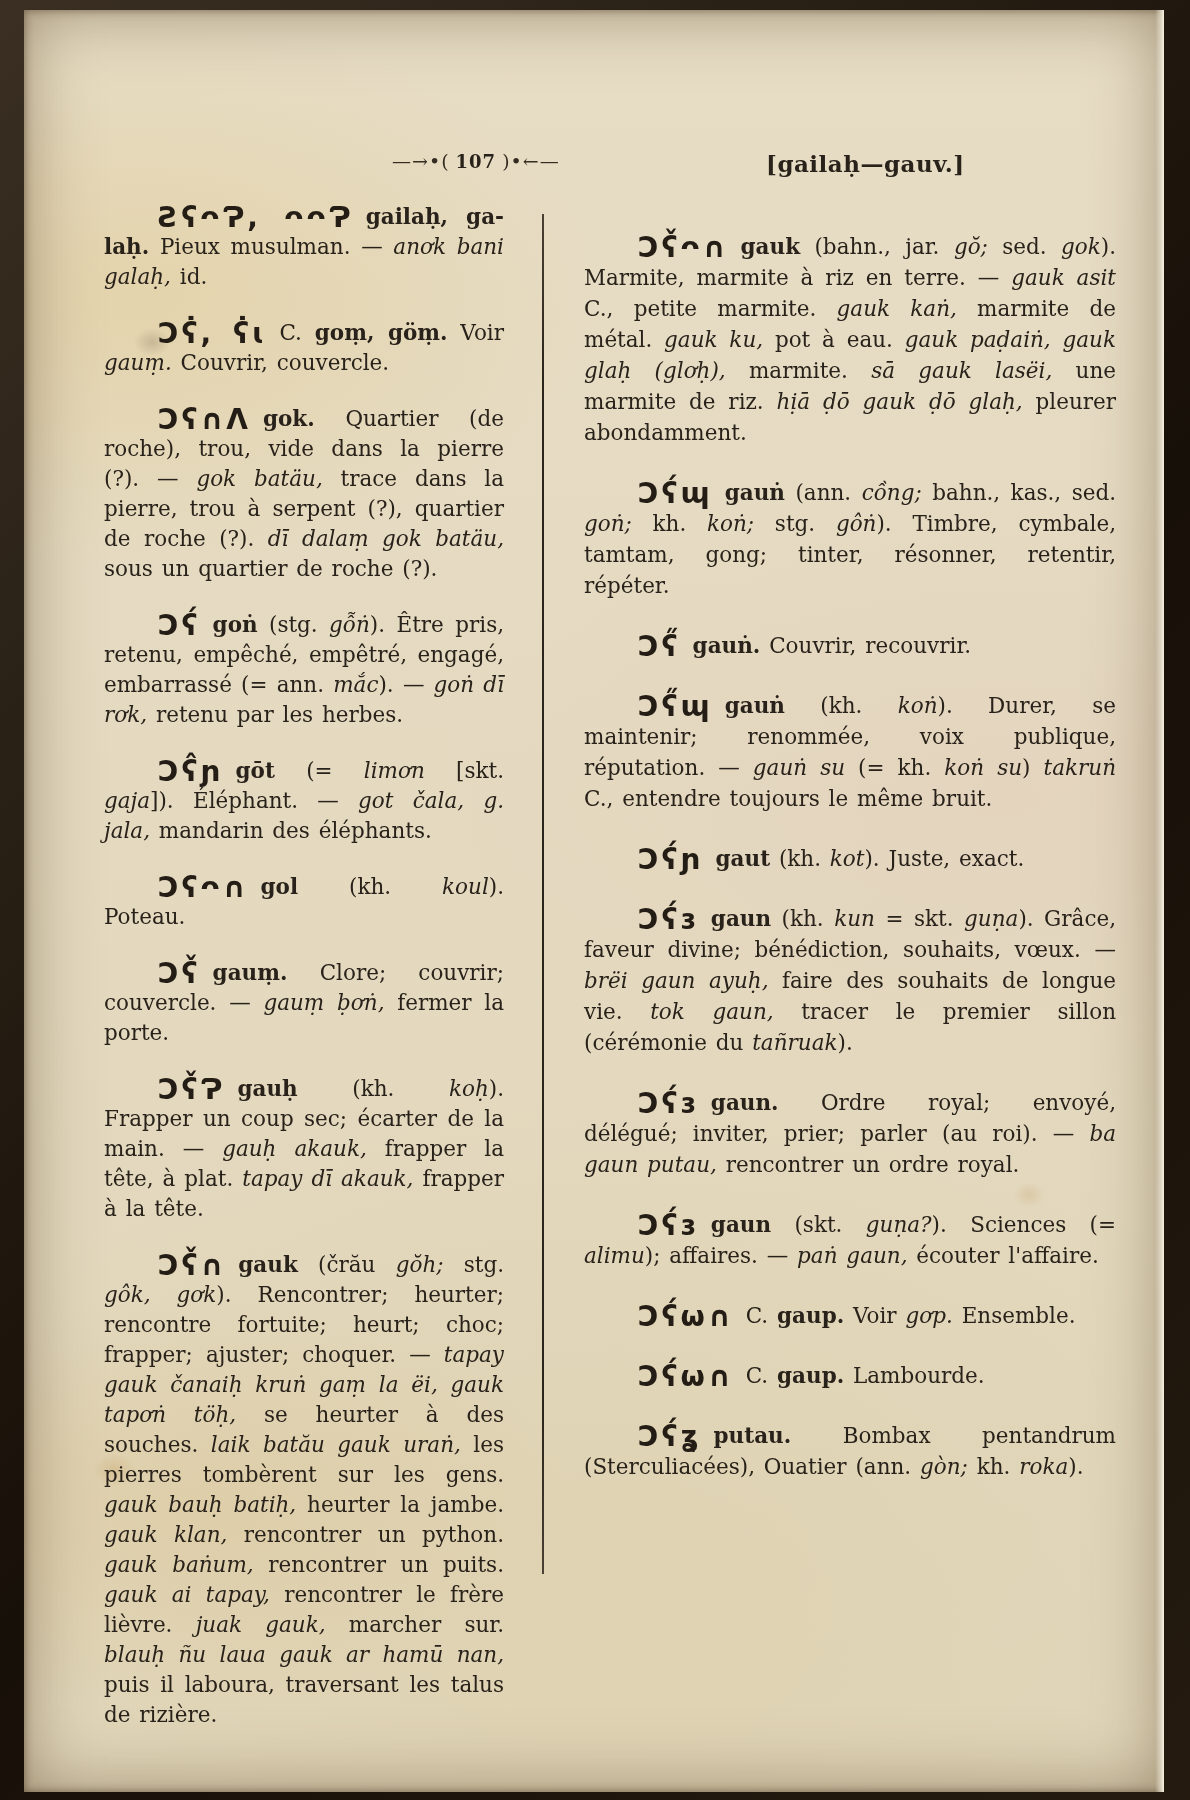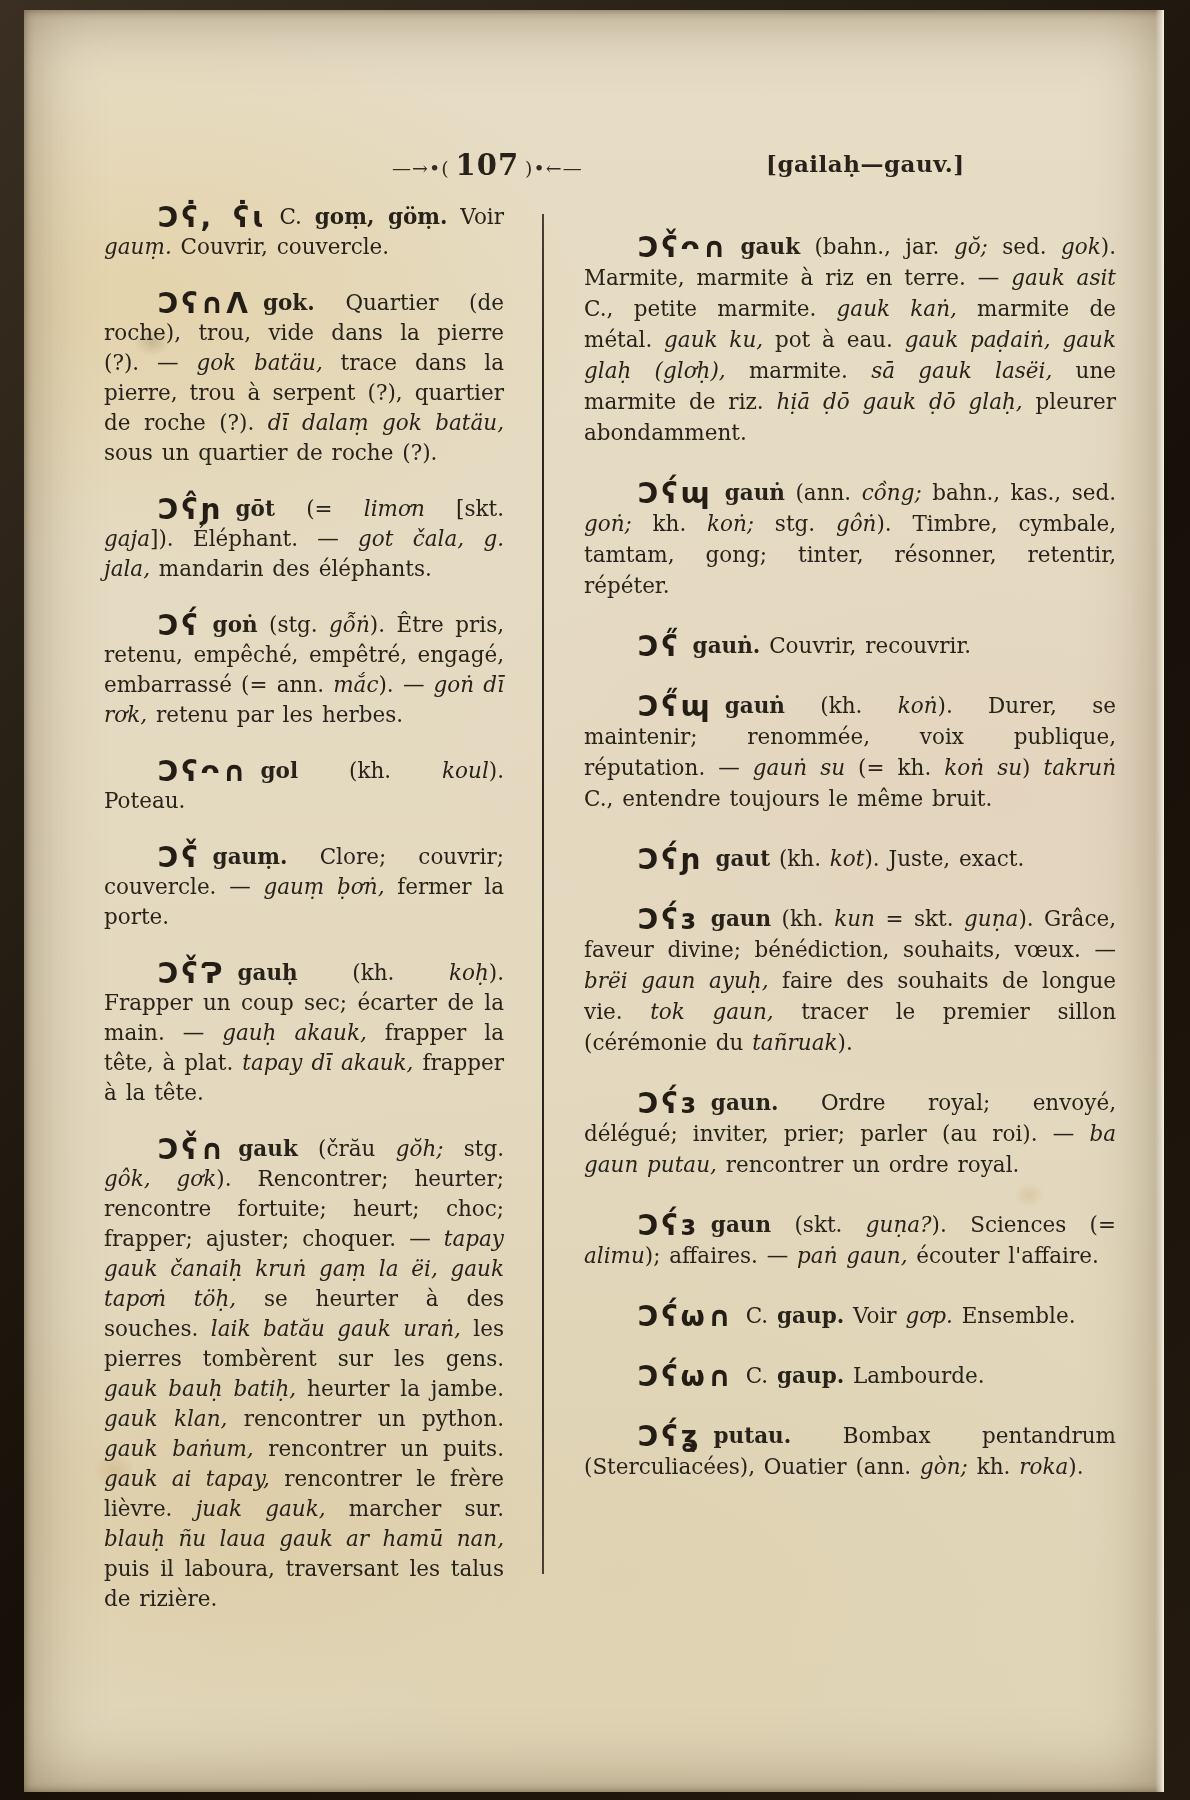--- a/index.html
+++ b/index.html
@@ -21,21 +21,21 @@
       linear-gradient(#e7ddc5,#e1d6ba);
     box-shadow: inset 0 0 70px rgba(88,66,36,.50), inset 0 0 10px rgba(50,34,16,.55);
   }
   .edge-light{position:absolute;right:0;top:0;width:9px;height:100%;
     background:linear-gradient(to left,#f7f2e3,rgba(247,242,227,0));}
   .pageno-wrap{
     position:absolute;top:138px;left:368px;font-size:22px;color:#29221a;
     letter-spacing:1px;white-space:nowrap;
   }
   .pageno-wrap .orn{font-size:19px;color:#352c21;}
-  .pageno-wrap .num{font-size:29px;font-weight:bold;padding:0 6px;}
+  .pageno-wrap .num{font-size:18px;font-weight:bold;padding:0 6px;}
   .running-title{
     position:absolute;top:140px;left:742px;font-size:23px;font-weight:bold;
     color:#29221a;letter-spacing:.5px;
   }
   .columns{position:absolute;left:80px;top:192px;width:1040px;}
   .col{position:absolute;top:0;}
   .col-left{left:0;width:400px;}
   .col-right{left:480px;width:532px;}
   .divider{position:absolute;left:438px;top:12px;width:2px;height:1360px;
     background:linear-gradient(#4a4034,#2c251d 12%,#2c251d 88%,#4a4034);}
@@ -59,24 +59,25 @@
   <div class="edge-light"></div>
 
   <div class="pageno-wrap">
     <span class="orn">—→•(</span><span class="num">107</span><span class="orn">)•←—</span>
   </div>
 
   <div class="running-title">[gailaḥ—gauv.]</div>
 
   <div class="columns">
     <div class="col col-left">
+        <p class="entry"><span class="cham">ƧʕᴖɁ, ᴖᴖɁ</span><span class="hw">gailaḥ, ga-laḥ.</span><span> Pieux musulman. — </span><span class="ex">anơk bani galaḥ,</span><span> id.</span></p>
         <p class="entry"><span class="cham">Ɔʕ̇, ʕ̇ɩ</span><span>C. </span><span class="hw">goṃ, göṃ.</span><span> Voir </span><span class="ex">gauṃ.</span><span> Couvrir, couvercle.</span></p>
         <p class="entry"><span class="cham">Ɔʕ∩Λ</span><span class="hw">gok.</span><span> Quartier (de roche), trou, vide dans la pierre (?). — </span><span class="ex">gok batäu,</span><span> trace dans la pierre, trou à serpent (?), quartier de roche (?). </span><span class="ex">dī dalaṃ gok batäu,</span><span> sous un quartier de roche (?).</span></p>
+        <p class="entry"><span class="cham">Ɔʕ́</span><span class="hw">goṅ</span><span> (stg. </span><span class="ex">gỗṅ</span><span>). Être pris, retenu, empêché, empêtré, engagé, embarrassé (= ann. </span><span class="ex">mắc</span><span>). — </span><span class="ex">goṅ dī rơk,</span><span> retenu par les herbes.</span></p>
         <p class="entry"><span class="cham">Ɔʕ̂ɲ</span><span class="hw">gōt</span><span> (= </span><span class="ex">limơn</span><span> [skt. </span><span class="ex">gaja</span><span>]). Éléphant. — </span><span class="ex">got čala, g. jala,</span><span> mandarin des éléphants.</span></p>
-        <p class="entry"><span class="cham">Ɔʕ́</span><span class="hw">goṅ</span><span> (stg. </span><span class="ex">gỗṅ</span><span>). Être pris, retenu, empêché, empêtré, engagé, embarrassé (= ann. </span><span class="ex">mắc</span><span>). — </span><span class="ex">goṅ dī rơk,</span><span> retenu par les herbes.</span></p>
         <p class="entry"><span class="cham">Ɔʕᴖ∩</span><span class="hw">gol</span><span> (kh. </span><span class="ex">koul</span><span>). Poteau.</span></p>
         <p class="entry"><span class="cham">Ɔʕ̌</span><span class="hw">gauṃ.</span><span> Clore; couvrir; couvercle. — </span><span class="ex">gauṃ ḅơṅ,</span><span> fermer la porte.</span></p>
         <p class="entry"><span class="cham">Ɔʕ̌Ɂ</span><span class="hw">gauḥ</span><span> (kh. </span><span class="ex">koḥ</span><span>). Frapper un coup sec; écarter de la main. — </span><span class="ex">gauḥ akauk,</span><span> frapper la tête, à plat. </span><span class="ex">tapay dī akauk,</span><span> frapper à la tête.</span></p>
         <p class="entry"><span class="cham">Ɔʕ̌∩</span><span class="hw">gauk</span><span> (črău </span><span class="ex">gŏh;</span><span> stg. </span><span class="ex">gôk, gơk</span><span>). Rencontrer; heurter; rencontre fortuite; heurt; choc; frapper; ajuster; choquer. — </span><span class="ex">tapay gauk čanaiḥ kruṅ gaṃ la ëi, gauk tapơṅ töḥ,</span><span> se heurter à des souches. </span><span class="ex">laik batău gauk uraṅ,</span><span> les pierres tombèrent sur les gens. </span><span class="ex">gauk bauḥ batiḥ,</span><span> heurter la jambe. </span><span class="ex">gauk klan,</span><span> rencontrer un python. </span><span class="ex">gauk baṅum,</span><span> rencontrer un puits. </span><span class="ex">gauk ai tapay,</span><span> rencontrer le frère lièvre. </span><span class="ex">juak gauk,</span><span> marcher sur. </span><span class="ex">blauḥ ñu laua gauk ar hamū nan,</span><span> puis il laboura, traversant les talus de rizière.</span></p>
       </div>
     <div class="divider"></div>
     <div class="col col-right">
         <p class="entry"><span class="cham">Ɔʕ̌ᴖ∩</span><span class="hw">gauk</span><span> (bahn., jar. </span><span class="ex">gŏ;</span><span> sed. </span><span class="ex">gok</span><span>). Marmite, marmite à riz en terre. — </span><span class="ex">gauk asit</span><span> C., petite marmite. </span><span class="ex">gauk kaṅ,</span><span> marmite de métal. </span><span class="ex">gauk ku,</span><span> pot à eau. </span><span class="ex">gauk paḍaiṅ, gauk glaḥ (glơḥ),</span><span> marmite. </span><span class="ex">sā gauk lasëi,</span><span> une marmite de riz. </span><span class="ex">hịā ḍō gauk ḍō glaḥ,</span><span> pleurer abondamment.</span></p>
         <p class="entry"><span class="cham">Ɔʕ́ɰ</span><span class="hw">gauṅ</span><span> (ann. </span><span class="ex">cồng;</span><span> bahn., kas., sed. </span><span class="ex">goṅ;</span><span> kh. </span><span class="ex">koṅ;</span><span> stg. </span><span class="ex">gôṅ</span><span>). Timbre, cymbale, tamtam, gong; tinter, résonner, retentir, répéter.</span></p>
         <p class="entry"><span class="cham">Ɔʕ̋</span><span class="hw">gauṅ.</span><span> Couvrir, recouvrir.</span></p>

